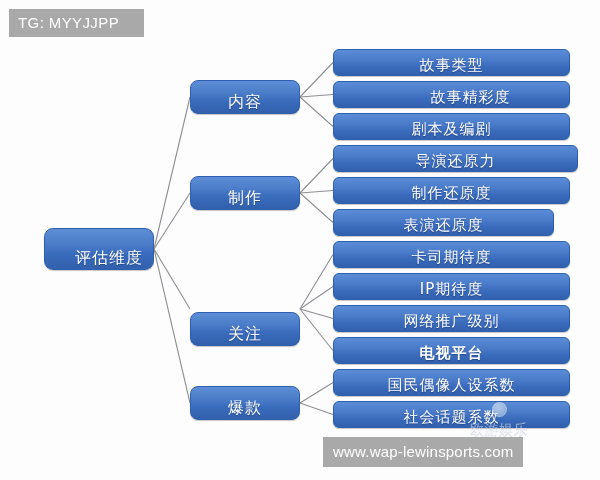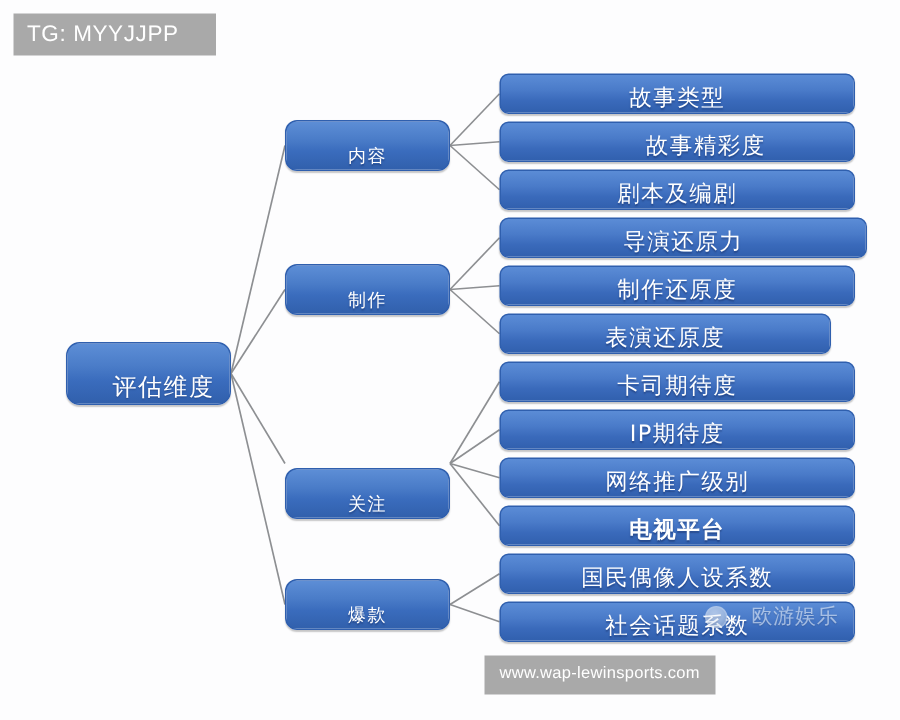--- a/index.html
+++ b/index.html
@@ -44,21 +44,21 @@
     box-shadow: 0 1px 1px rgba(0,0,0,0.22);
     letter-spacing: 1px;
     white-space: nowrap;
     text-shadow: 0 1px 1px rgba(20,40,90,0.45);
   }
   .node.root {
     font-size: 16px;
     border-radius: 9px;
   }
   .node.branch {
-    font-size: 12px;
+    font-size: 16px;
     border-radius: 8px;
   }
   .node.leaf {
     font-size: 15px;
     border-radius: 6px;
     background: linear-gradient(to bottom, #5b8cd6 0%, #4a7bc9 40%, #3a6abb 68%, #3160ae 100%);
   }
 
   
   .wm-tag {
@@ -72,35 +72,36 @@
     padding: 6px 25px 7px 9px;
     letter-spacing: 0.4px;
     font-family: "Liberation Sans", sans-serif;
   }
   .wm-url {
     position: absolute;
     left: 323px;
     top: 437px;
     background: #a9a9a9;
     color: #ffffff;
-    font-size: 11px;
+    font-size: 15px;
     line-height: 1;
     padding: 7px 10px 8px 10px;
     letter-spacing: 0.2px;
     font-family: "Liberation Sans", sans-serif;
   }
   .wm-brand {
     position: absolute;
     left: 470px;
     top: 402px;
     display: flex;
     align-items: center;
-    gap: 16px;
+    gap: 4px;
     opacity: 0.55;
     pointer-events: none;
+    flex-direction: column;
   }
   .wm-brand .wm-logo {
     width: 15px;
     height: 15px;
     border-radius: 50%;
     background: radial-gradient(circle at 40% 35%, #ffffff 0%, #d8e2ef 55%, #9fb4cf 100%);
     border: 1px solid rgba(255,255,255,0.7);
     box-sizing: border-box;
   }
   .wm-brand .wm-text {

